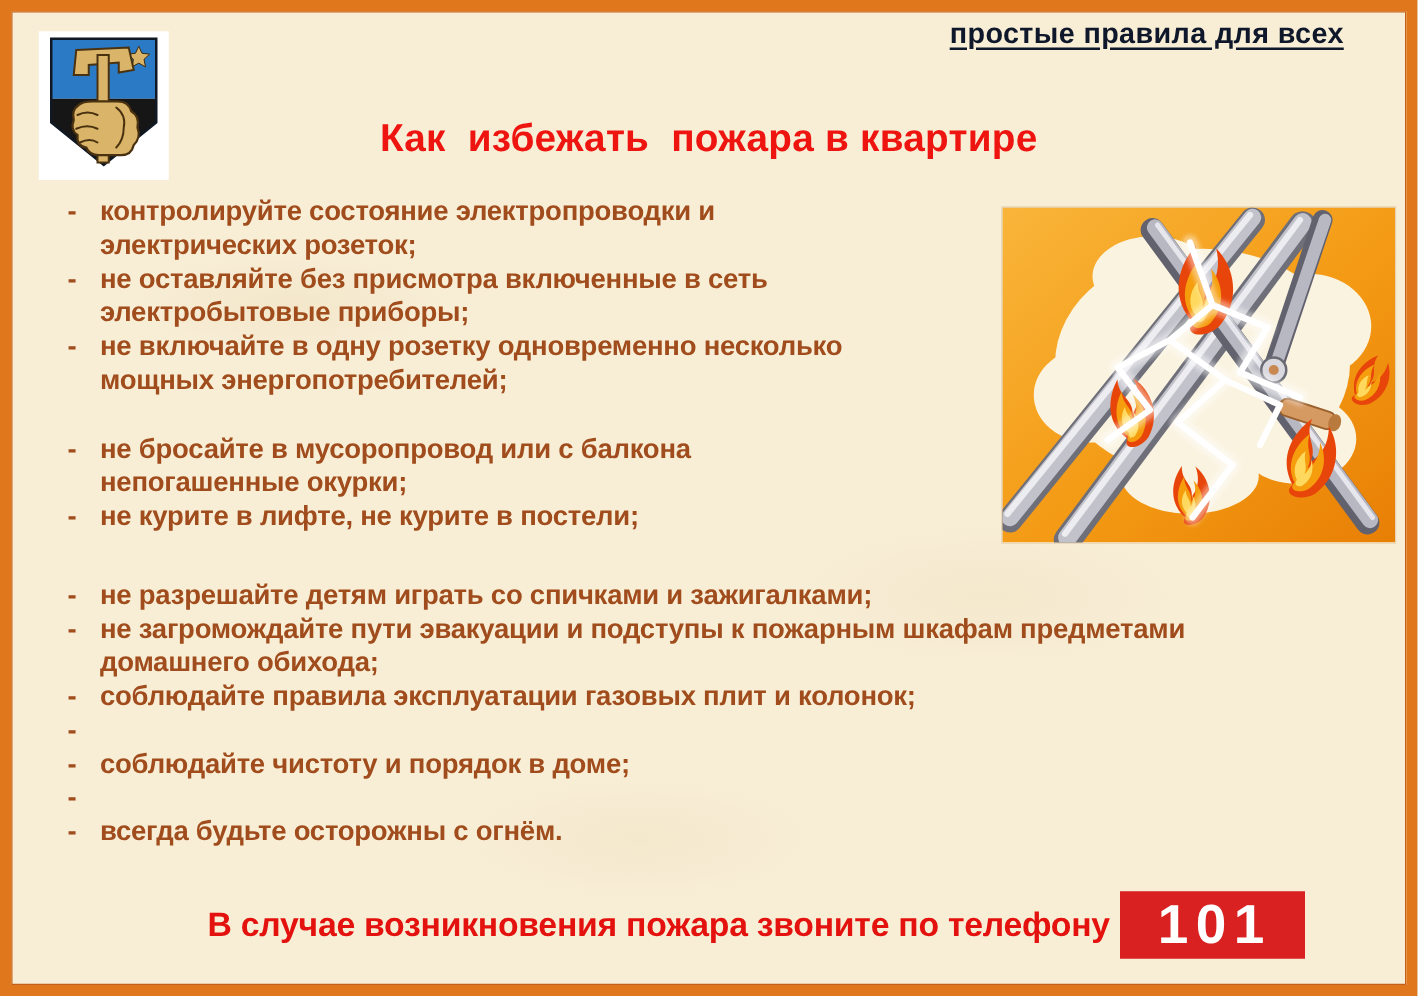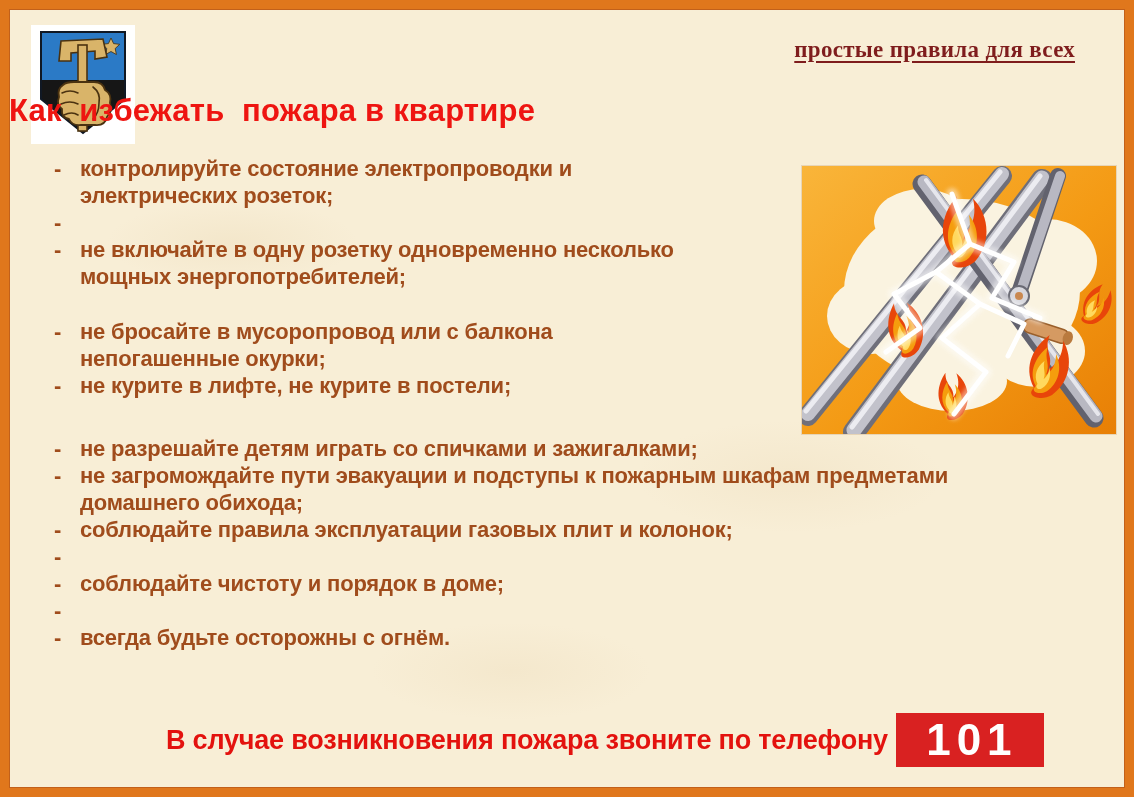--- a/index.html
+++ b/index.html
@@ -20,29 +20,28 @@
       radial-gradient(ellipse 180px 60px at 20% 30%, rgba(222,196,150,.18), transparent 70%),
       radial-gradient(ellipse 220px 80px at 70% 60%, rgba(222,196,150,.15), transparent 70%),
       radial-gradient(ellipse 200px 70px at 45% 85%, rgba(222,196,150,.15), transparent 70%);
     pointer-events:none;
   }
   .logo{
     position:absolute;left:22px;top:16px;width:104px;height:119px;
     background:#ffffff;display:flex;align-items:center;justify-content:center;
   }
   .tagline{
-    position:absolute;top:28px;right:50px;
-    color:#7f1d1d;font-weight:bold;font-size:23px;
+    position:absolute;top:4px;right:50px;
+    color:#0f172a;font-weight:bold;font-size:23px;
     text-decoration:underline;text-underline-offset:4px;
     letter-spacing:0.3px;
-    font-family:Liberation Serif, serif;
   }
   .title{
     position:absolute;top:84px;left:0;width:100%;
-    text-align:left;color:#ee1511;font-weight:bold;font-size:31px;
+    text-align:center;color:#ee1511;font-weight:bold;font-size:31px;
     white-space:pre;letter-spacing:0.2px;
   }
   .rules{
     position:absolute;left:42px;top:146px;width:1056px;
     color:#a04c1c;font-weight:bold;font-size:22px;line-height:27px;
     letter-spacing:-0.2px;
   }
   .rule-group-1{width:740px;margin-bottom:28px;}
   .rule-group-2{width:740px;margin-bottom:36px;}
   .rule-group-3{width:1056px;}
@@ -106,20 +105,22 @@
   <div class="rules">
 
     <div class="rule-group-1">
       <div class="rule">
         <span class="dash">-</span>
         <span class="rule-text">контролируйте состояние электропроводки и
 электрических розеток;</span>
       </div>
       <div class="rule">
         <span class="dash">-</span>
+        <span class="rule-text">не оставляйте без присмотра включенные в сеть
+электробытовые приборы;</span>
       </div>
       <div class="rule">
         <span class="dash">-</span>
         <span class="rule-text">не включайте в одну розетку одновременно несколько
 мощных энергопотребителей;</span>
       </div>
     </div>
 
     <div class="rule-group-2">
       <div class="rule">

